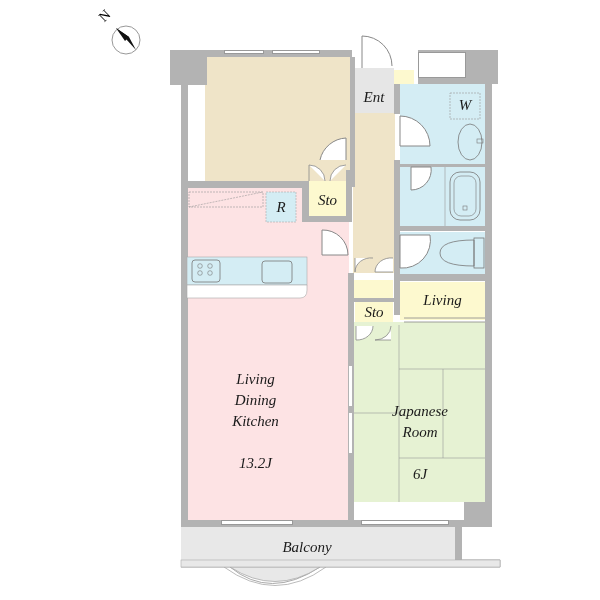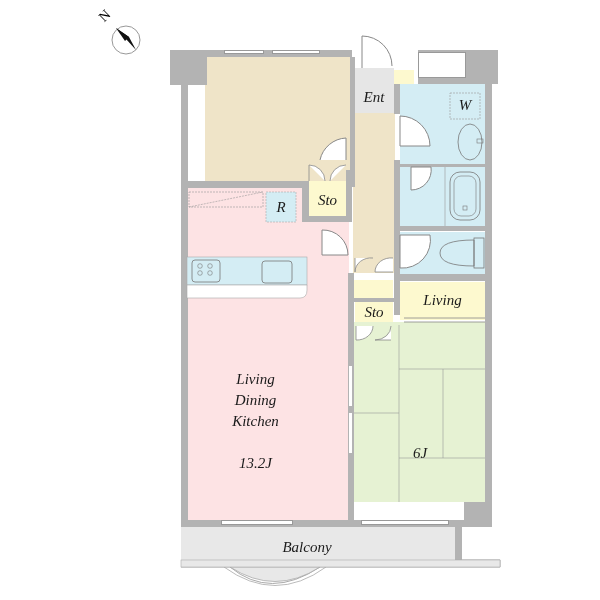--- a/index.html
+++ b/index.html
@@ -149,17 +149,18 @@
   <div class="lbl" style="left:266px;top:198px;width:30px;">R</div>
   <div class="lbl" style="left:400px;top:291px;width:85px;">Living</div>
   <div class="lbl" style="left:355px;top:303px;width:38px;">Sto</div>
   <div class="lbl" style="left:193px;top:348px;width:125px;line-height:1.4;">
     <span>Living
 Dining
 Kitchen</span><br>
     <span>13.2J</span>
   </div>
   <div class="lbl" style="left:360px;top:380px;width:120px;line-height:1.4;">
-    <br>
+    <span>Japanese
+Room</span><br>
     <span>6J</span>
   </div>
   <div class="lbl" style="left:257px;top:538px;width:100px;">Balcony</div>
 </div>
 
 </body></html>

